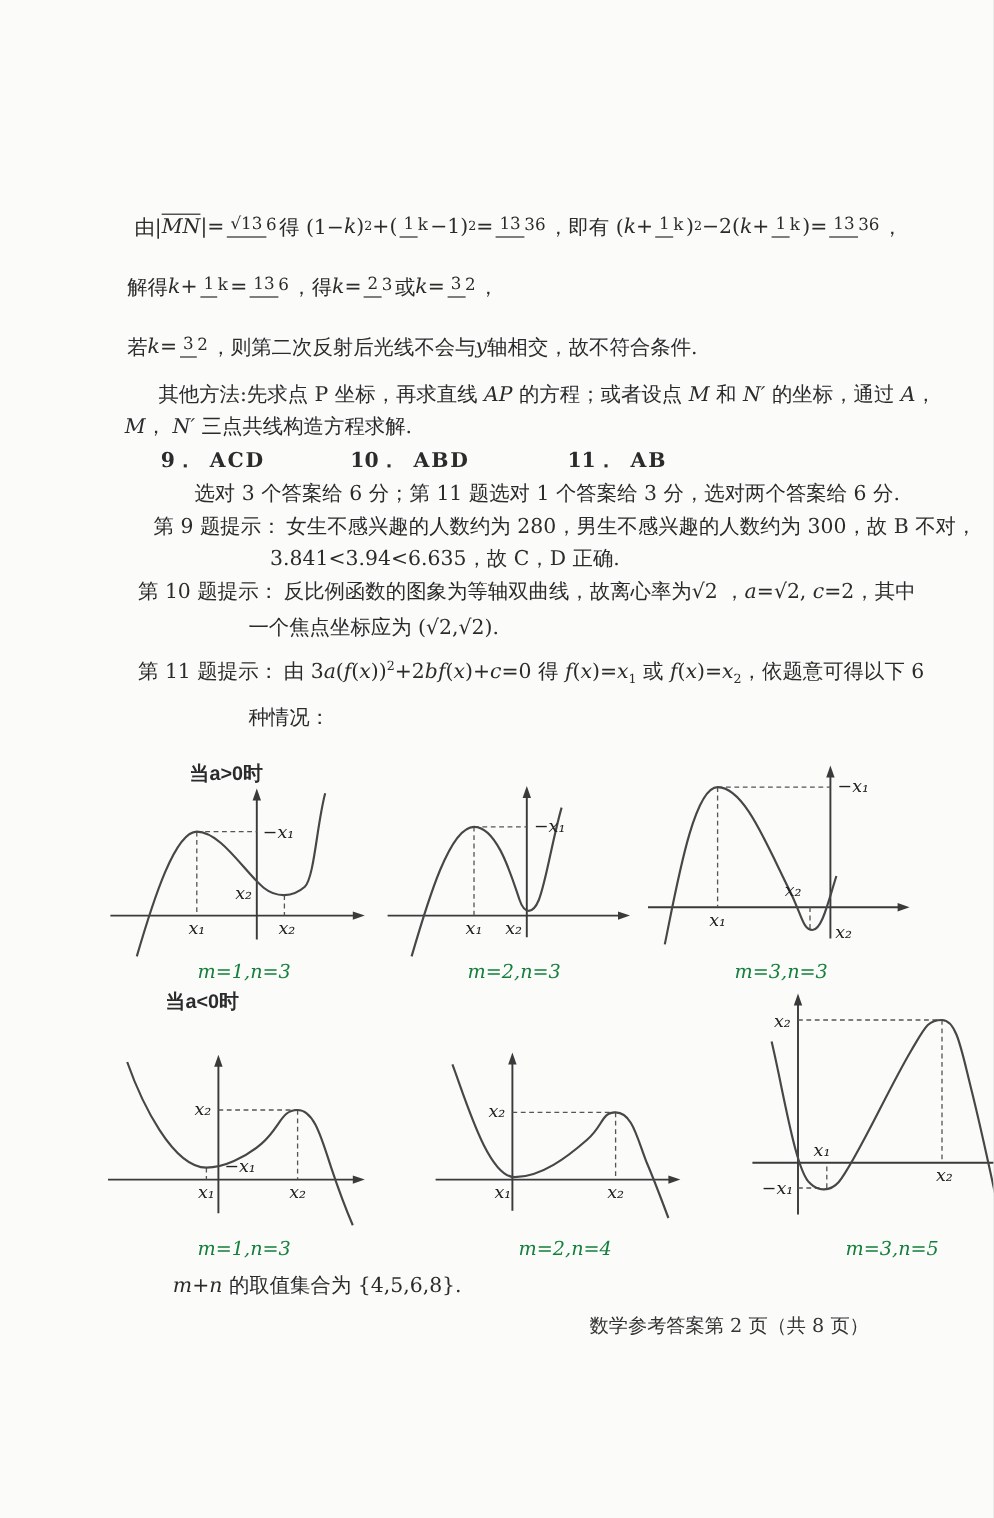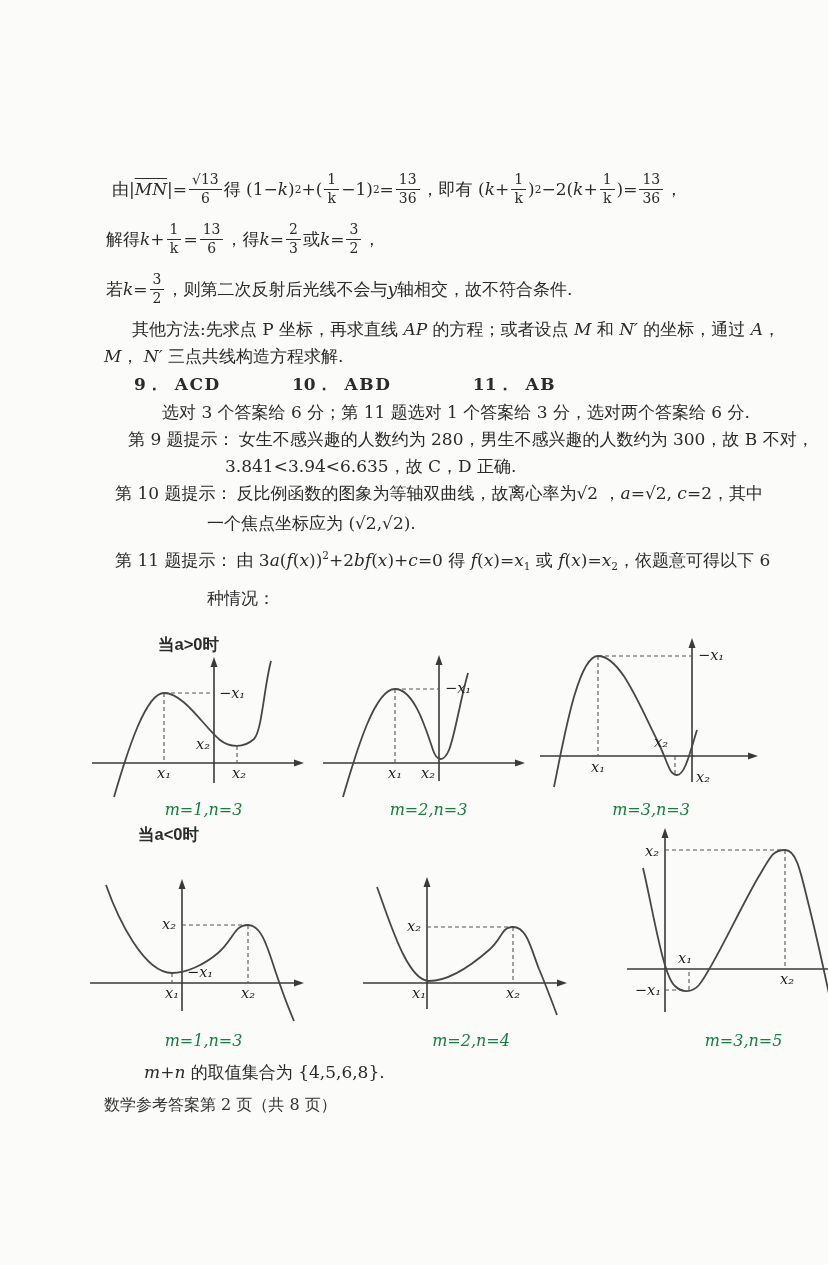--- a/index.html
+++ b/index.html
@@ -33,21 +33,21 @@
   .note .cont{padding-left:58px}
 
   .hint .hlabel{margin-right:4px;}
   .hint9-l1{padding-left:24px}
   .hint9-cont{padding-left:121px}
   .hint10-l1,.hint11-l1{padding-left:11px}
   .hint10-cont,.hint11-cont{padding-left:103px;line-height:32px}
   .hint11-l1{line-height:32px}
 
   
-  .frac{display:inline-flex;flex-direction:column;align-items:center;vertical-align:middle;line-height:1.12;font-size:0.82em;margin:0 2px;text-align:center;}
+  .frac{display:inline-flex;flex-direction:row;align-items:flex-start;vertical-align:middle;line-height:1.12;font-size:0.82em;margin:0 2px;text-align:center;}
   .frac .fn{border-bottom:1.3px solid #2b2b2b;padding:0 3px 1px;}
   .frac .fd{padding-top:1px;}
   .ov{text-decoration:overline;font-style:italic;}
   .it{font-style:italic;}
   sup,sub{font-size:0.62em;}
 
   
   .figrow{position:relative;display:flex;align-items:flex-end;margin-left:-18px;}
   .figrow.r1{margin-top:18px;}
   .figrow.r2{margin-top:6px;gap:40px;}
@@ -56,21 +56,21 @@
   .ft2{left:52px;top:-2px;}
   .fig{display:flex;flex-direction:column;align-items:center;}
   .cap{font-style:italic;font-size:16px;line-height:20px;color:#15803d;}
   svg .ax{stroke:#3a3a3a;stroke-width:1.6;fill:none;}
   svg .cv{stroke:#474747;stroke-width:1.8;fill:none;}
   svg .dash{stroke:#555;stroke-width:1.1;fill:none;stroke-dasharray:4 3;}
   svg .ah{fill:#3a3a3a;stroke:none;}
   svg text{font-family:"DejaVu Serif","Liberation Serif",serif;font-style:italic;font-size:14.5px;fill:#222;}
 
   .conclusion{padding-left:40px;margin-top:8px;line-height:26px;}
-  .footer{margin-top:10px;width:620px;text-align:left;font-size:16px;color:#333;}
+  .footer{margin-top:10px;width:620px;text-align:right;font-size:16px;color:#333;}
 </style>
 </head>
 <body>
 
 <div class="page">
   <div class="content">
 
     <div class="sec-solution">
       <div class="math-line pl8">由|<span class="ov">MN</span>|=<span class="frac">
             <span class="fn">√13</span>

